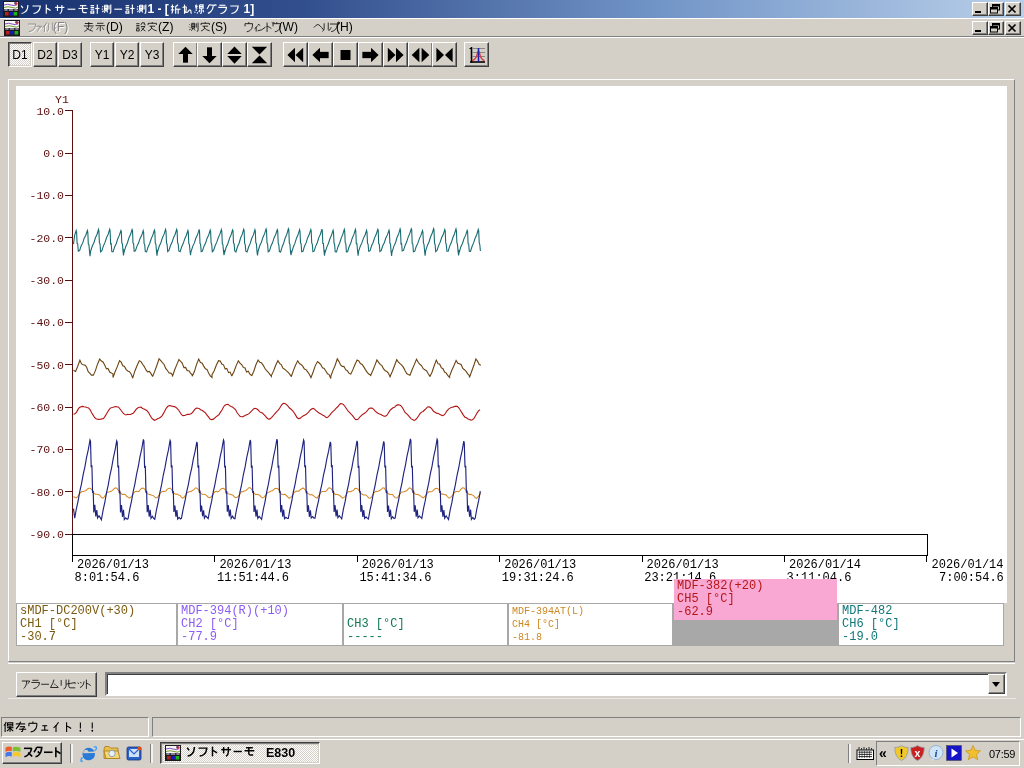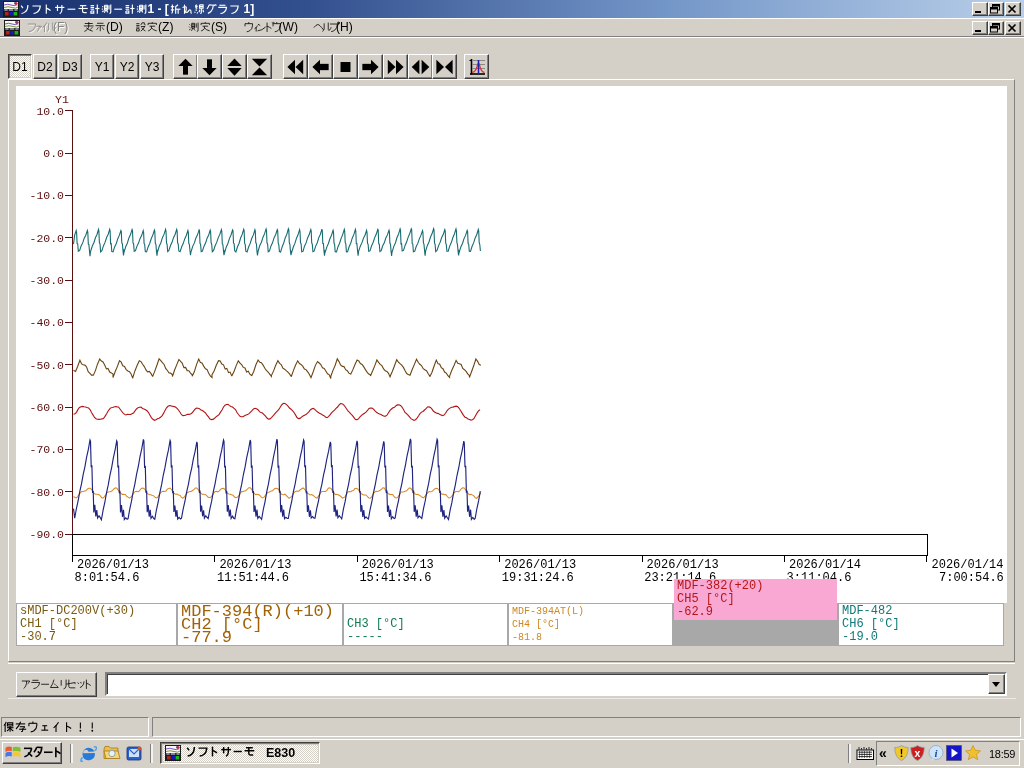--- a/index.html
+++ b/index.html
@@ -338,21 +338,21 @@
       <rect x="2.5" y="5.5" width="7" height="5.5" fill="#d4d0c8" stroke="#000"></rect>
       <rect x="2.5" y="5.5" width="7" height="2" fill="#000"></rect>
     </svg>
   </div>
 <div class="wbtn" style="left:1005px;top:21px">
     <svg width="14" height="12" viewBox="1 1 14 12">
       <path d="M3.5,3.5 L10.5,10.5 M10.5,3.5 L3.5,10.5" stroke="#000" stroke-width="1.7"></path>
     </svg>
   </div>
 <div class="abs" style="left:0;top:36px;width:1024px;height:36px;background:#d4d0c8;border-top:1px solid #808080;box-shadow:inset 0 1px 0 #fff"></div>
-<div class="abs" style="left:0;top:54px;width:824px;height:25px">
+<div class="abs" style="left:0;top:42px;width:824px;height:25px">
 <div class="tbtn pressed" style="left:8.0px;width:24px">
       <div class="stipple"></div>
       <span style="position:relative">D1</span>
     </div>
 <div class="tbtn" style="left:33.0px;width:24px">
       <span style="position:relative">D2</span>
     </div>
 <div class="tbtn" style="left:58.0px;width:24px">
       <span style="position:relative">D3</span>
     </div>
@@ -501,21 +501,21 @@
     <polyline points="73.5,244.1 74.6,235.4 76.2,230.6 76.6,232.3 77.1,243.6 77.7,243.8 78.3,251.1 79.6,250.6 81.1,245.9 82.7,242.9 84.2,238.2 85.8,235.2 87.4,230.5 87.8,232.0 88.3,243.9 88.9,244.5 89.5,251.3 90.0,256.1 90.5,251.7 90.7,251.0 92.3,246.0 93.9,242.7 95.4,237.8 97.0,234.5 98.5,229.5 98.9,231.2 99.4,243.1 100.0,243.7 100.6,251.9 101.9,250.7 103.5,245.7 105.0,242.4 106.6,237.5 108.2,234.2 109.7,229.2 110.1,230.8 110.6,243.7 111.2,243.5 111.8,251.5 113.1,251.9 114.6,246.9 116.2,243.7 117.8,238.7 119.3,235.4 120.9,230.5 121.3,231.4 121.8,243.1 122.4,243.7 123.0,251.0 123.5,255.5 124.0,250.7 124.3,251.4 125.8,246.4 127.4,243.0 128.9,237.9 130.5,234.6 132.1,229.5 132.5,230.5 133.0,243.1 133.6,243.6 134.2,251.2 135.4,250.9 137.0,246.1 138.5,243.1 140.1,238.4 141.7,235.3 143.2,230.6 143.6,232.3 144.1,243.5 144.7,244.6 145.3,251.6 146.6,251.9 148.1,246.9 149.7,243.5 151.3,238.5 152.8,235.1 154.4,230.1 154.8,231.3 155.3,243.4 155.9,244.3 156.5,251.7 157.0,255.8 157.5,250.7 157.8,251.0 159.3,246.0 160.9,242.7 162.4,237.7 164.0,234.4 165.6,229.4 166.0,231.2 166.5,243.0 167.1,244.5 167.7,251.5 168.9,250.4 170.5,245.5 172.0,242.3 173.6,237.4 175.2,234.2 176.7,229.3 177.1,230.6 177.6,243.0 178.2,243.7 178.8,251.0 180.1,251.7 181.7,246.8 183.2,243.6 184.8,238.7 186.3,235.5 187.9,230.6 188.3,232.2 188.8,243.6 189.4,244.5 190.0,250.7 190.5,255.1 191.0,251.5 191.3,251.0 192.8,246.1 194.4,242.9 195.9,238.0 197.5,234.8 199.1,229.9 199.5,230.7 200.0,243.3 200.6,244.4 201.2,251.6 202.4,251.1 204.0,246.2 205.6,243.1 207.1,238.2 208.7,235.0 210.2,230.1 210.6,231.4 211.1,242.8 211.7,244.2 212.3,251.7 213.6,250.4 215.2,245.5 216.7,242.4 218.3,237.6 219.8,234.4 221.4,229.6 221.8,231.5 222.3,243.8 222.9,244.6 223.5,251.1 224.0,255.2 224.5,251.4 224.8,252.0 226.3,246.9 227.9,243.5 229.5,238.4 231.0,235.0 232.6,229.9 233.0,230.6 233.5,243.2 234.1,243.5 234.7,250.8 235.9,252.0 237.5,246.8 239.1,243.2 240.6,238.0 242.2,234.4 243.7,229.2 244.1,230.3 244.6,243.2 245.2,244.4 245.8,251.1 247.1,251.9 248.7,246.8 250.2,243.4 251.8,238.3 253.4,234.9 254.9,229.8 255.3,231.2 255.8,242.7 256.4,243.6 257.0,251.6 257.5,255.5 258.0,251.7 258.3,250.5 259.8,245.5 261.4,242.2 263.0,237.2 264.5,233.9 266.1,228.9 266.5,230.5 267.0,243.1 267.6,244.0 268.2,251.7 269.5,250.8 271.0,245.9 272.6,242.6 274.1,237.7 275.7,234.5 277.3,229.6 277.7,230.6 278.2,243.2 278.8,244.7 279.4,251.5 280.6,252.0 282.2,246.7 283.7,243.0 285.3,237.7 286.9,234.1 288.4,228.7 288.8,229.6 289.3,242.8 289.9,244.4 290.5,251.9 291.0,255.1 291.5,250.7 291.8,251.9 293.4,246.8 294.9,243.4 296.5,238.2 298.0,234.8 299.6,229.7 300.0,231.6 300.5,242.9 301.1,243.8 301.7,251.8 303.0,251.3 304.5,246.2 306.1,242.9 307.6,237.9 309.2,234.6 310.8,229.5 311.2,231.2 311.7,242.8 312.3,244.2 312.9,251.7 314.1,251.2 315.7,246.1 317.3,242.7 318.8,237.6 320.4,234.2 321.9,229.1 322.3,230.9 322.8,243.5 323.4,243.5 324.0,251.1 324.5,255.6 325.0,251.3 325.3,251.9 326.9,246.9 328.4,243.5 330.0,238.5 331.5,235.2 333.1,230.2 333.5,231.8 334.0,243.1 334.6,244.5 335.2,251.7 336.5,251.9 338.0,246.7 339.6,243.2 341.2,238.1 342.7,234.6 344.3,229.4 344.7,231.1 345.2,242.7 345.8,243.7 346.4,251.8 347.6,251.7 349.2,246.5 350.8,243.0 352.3,237.9 353.9,234.4 355.4,229.3 355.8,231.0 356.3,243.7 356.9,243.6 357.6,251.2 358.1,255.6 358.6,250.9 358.8,250.7 360.4,245.9 361.9,242.9 363.5,238.1 365.1,235.0 366.6,230.3 367.0,232.2 367.5,243.3 368.1,244.2 368.7,251.3 370.0,250.8 371.6,245.8 373.1,242.5 374.7,237.6 376.2,234.3 377.8,229.3 378.2,230.0 378.7,243.8 379.3,244.2 379.9,251.5 381.2,250.6 382.7,245.8 384.3,242.8 385.8,238.0 387.4,234.9 389.0,230.2 389.4,231.9 389.9,243.3 390.5,244.2 391.1,251.6 391.6,255.9 392.1,250.8 392.3,251.3 393.9,246.1 395.5,242.7 397.0,237.5 398.6,234.0 400.1,228.9 400.5,230.2 401.0,243.8 401.6,243.5 402.2,250.9 403.5,250.4 405.1,245.4 406.6,242.1 408.2,237.1 409.7,233.7 411.3,228.7 411.7,229.6 412.2,243.7 412.8,244.1 413.4,251.7 414.7,251.4 416.2,246.5 417.8,243.4 419.4,238.6 420.9,235.4 422.5,230.6 422.9,232.1 423.4,242.6 424.0,244.4 424.6,250.9 425.1,255.6 425.6,251.4 425.8,250.4 427.4,245.4 429.0,242.0 430.5,237.0 432.1,233.6 433.6,228.6 434.0,229.9 434.5,243.0 435.1,244.5 435.7,251.6 437.0,250.4 438.6,245.6 440.1,242.4 441.7,237.5 443.3,234.3 444.8,229.5 445.2,230.8 445.7,242.9 446.3,244.7 446.9,251.2 448.2,251.2 449.7,246.1 451.3,242.6 452.9,237.5 454.4,234.0 456.0,228.9 456.4,230.7 456.9,242.7 457.5,244.6 458.1,251.7 458.6,255.4 459.1,251.1 459.4,251.7 460.9,246.7 462.5,243.5 464.0,238.6 465.6,235.4 467.2,230.4 467.6,231.3 468.1,243.6 468.7,244.0 469.3,251.2 470.5,251.4 472.1,246.3 473.6,242.9 475.2,237.9 476.8,234.5 478.3,229.5 478.7,230.8 479.2,242.7 479.8,244.5 480.4,251.0" fill="none" stroke="#176b72" stroke-width="1.10" stroke-linejoin="miter"></polyline>
     <polyline points="73.5,370.2 75.6,371.5 77.7,366.2 79.9,360.2 81.6,363.9 83.2,364.7 84.9,365.1 86.6,367.0 88.2,371.7 89.9,373.3 91.5,375.1 93.2,375.1 93.2,375.6 95.4,370.6 97.5,364.2 99.7,359.1 101.4,361.1 103.0,362.0 104.7,365.0 106.4,368.9 108.0,368.4 109.7,372.0 111.3,372.9 113.0,374.0 113.0,377.6 115.2,371.5 117.3,366.6 119.5,360.7 121.2,362.2 122.8,365.8 124.5,366.5 126.2,369.6 127.8,371.0 129.5,371.7 131.1,373.9 132.8,378.2 132.8,377.5 135.0,370.7 137.1,365.5 139.3,360.7 141.0,361.6 142.6,364.2 144.3,366.6 146.0,369.9 147.6,371.8 149.3,371.4 150.9,373.4 152.6,376.5 152.6,376.6 154.8,371.1 156.9,365.3 159.1,358.9 160.8,360.7 162.4,362.6 164.1,364.5 165.8,368.6 167.4,370.5 169.1,373.0 170.7,373.1 172.4,374.8 172.4,376.5 174.6,370.0 176.7,364.9 178.9,359.5 180.6,361.4 182.2,363.1 183.9,367.6 185.6,367.4 187.2,370.6 188.9,370.7 190.5,373.1 192.2,374.8 192.2,376.2 194.4,371.6 196.5,364.6 198.7,359.0 200.4,362.5 202.0,362.9 203.7,366.1 205.4,368.7 207.0,369.4 208.7,373.2 210.3,375.9 212.0,377.5 212.0,374.6 214.2,370.8 216.3,365.2 218.5,360.7 220.2,360.9 221.8,364.1 223.5,364.8 225.2,369.1 226.8,368.4 228.5,372.6 230.1,372.1 231.8,376.1 231.8,375.9 234.0,371.5 236.1,365.9 238.3,360.9 240.0,363.2 241.6,364.5 243.3,367.4 245.0,368.0 246.6,372.0 248.3,371.2 249.9,374.2 251.6,375.6 251.6,376.0 253.8,371.2 255.9,364.8 258.1,360.0 259.8,362.3 261.4,362.7 263.1,365.1 264.8,368.3 266.4,370.3 268.1,372.0 269.7,374.1 271.4,376.4 271.4,375.6 273.6,370.9 275.7,365.3 277.9,360.7 279.6,363.4 281.2,364.6 282.9,368.1 284.6,369.2 286.2,370.7 287.9,372.2 289.5,373.9 291.2,376.4 291.2,376.8 293.4,370.6 295.5,365.3 297.7,360.8 299.4,363.6 301.0,364.4 302.7,366.1 304.4,369.0 306.0,369.6 307.7,371.9 309.3,374.2 311.0,377.6 311.0,377.6 313.2,371.7 315.3,365.6 317.5,361.5 319.2,363.0 320.8,364.5 322.5,367.8 324.2,368.4 325.8,371.0 327.5,373.8 329.1,374.6 330.8,378.6 330.8,376.2 333.0,370.4 335.1,365.5 337.3,358.9 339.0,361.6 340.6,365.0 342.3,366.4 344.0,366.6 345.6,369.7 347.3,370.7 348.9,373.1 350.6,374.1 350.6,374.5 352.8,369.9 354.9,364.7 357.1,360.0 358.8,360.9 360.4,363.6 362.1,364.5 363.8,366.9 365.4,369.6 367.1,372.1 368.7,374.0 370.4,374.8 370.4,375.9 372.6,371.0 374.7,365.9 376.9,360.0 378.6,362.4 380.2,364.3 381.9,365.7 383.6,369.0 385.2,370.7 386.9,371.4 388.5,373.4 390.2,377.4 390.2,376.2 392.4,371.3 394.5,365.7 396.7,359.7 398.4,362.1 400.0,363.7 401.7,365.2 403.4,367.4 405.0,370.5 406.7,373.6 408.3,374.5 410.0,375.3 410.0,375.3 412.2,369.5 414.3,364.6 416.5,359.3 418.2,362.3 419.8,364.3 421.5,365.6 423.2,368.7 424.8,369.8 426.5,370.7 428.1,373.5 429.8,376.2 429.8,376.7 432.0,372.2 434.1,366.0 436.3,360.1 438.0,363.7 439.6,364.0 441.3,367.6 443.0,368.7 444.6,372.0 446.3,373.1 447.9,375.7 449.6,377.4 449.6,376.0 451.8,370.3 453.9,365.7 456.1,360.4 457.8,363.2 459.4,363.7 461.1,364.5 462.8,368.5 464.4,369.7 466.1,371.4 467.7,373.9 469.4,375.6 469.4,377.6 471.6,371.5 473.7,365.8 475.9,359.0 477.6,361.3 479.2,364.5 480.9,365.3" fill="none" stroke="#6b4310" stroke-width="1.10" stroke-linejoin="miter"></polyline>
     <polyline points="73.5,414.3 75.0,413.7 76.5,412.3 78.0,409.4 79.5,407.5 81.0,406.7 82.5,406.4 84.0,406.8 85.5,407.0 87.0,407.5 88.5,407.9 90.0,409.6 91.5,412.6 93.0,414.9 94.5,417.5 96.0,418.7 97.5,419.2 99.0,419.4 100.5,419.2 102.0,418.9 103.5,418.6 105.0,416.4 106.5,414.0 108.0,411.2 109.5,409.1 111.0,407.7 112.5,407.5 114.0,406.9 115.5,406.5 117.0,406.9 118.5,407.0 120.0,409.0 121.5,411.0 123.0,413.0 124.5,414.4 126.0,415.0 127.5,414.3 129.0,414.5 130.5,414.5 132.0,413.8 133.5,413.1 135.0,410.9 136.5,409.0 138.0,407.7 139.5,407.3 141.0,407.1 142.5,408.5 144.0,408.9 145.5,409.7 147.0,410.7 148.5,412.6 150.0,415.2 151.5,417.8 153.0,419.3 154.5,420.3 156.0,419.8 157.5,418.7 159.0,418.2 160.5,417.2 162.0,415.8 163.5,413.4 165.0,410.6 166.5,407.8 168.0,406.3 169.5,405.5 171.0,405.9 172.5,406.2 174.0,406.6 175.5,407.0 177.0,408.3 178.5,410.0 180.0,412.3 181.5,414.7 183.0,415.6 184.5,415.5 186.0,414.9 187.5,414.3 189.0,414.4 190.5,414.0 192.0,413.0 193.5,411.1 195.0,409.2 196.5,408.1 198.0,408.3 199.5,408.8 201.0,410.1 202.5,410.6 204.0,411.8 205.5,412.9 207.0,415.1 208.5,416.9 210.0,419.0 211.5,419.6 213.0,419.4 214.5,418.3 216.0,416.9 217.5,415.8 219.0,414.6 220.5,412.1 222.0,410.0 223.5,407.0 225.0,405.2 226.5,404.5 228.0,404.3 229.5,405.6 231.0,406.5 232.5,407.1 234.0,408.3 235.5,409.6 237.0,412.5 238.5,414.5 240.0,416.3 241.5,416.7 243.0,416.7 244.5,415.7 246.0,415.1 247.5,414.6 249.0,413.6 250.5,412.1 252.0,410.7 253.5,408.9 255.0,408.3 256.5,408.7 258.0,409.7 259.5,411.6 261.0,412.6 262.5,413.1 264.0,414.6 265.5,416.2 267.0,418.0 268.5,419.2 270.0,418.9 271.5,417.6 273.0,416.0 274.5,414.2 276.0,412.4 277.5,410.9 279.0,409.2 280.5,406.8 282.0,404.5 283.5,403.4 285.0,403.5 286.5,404.6 288.0,406.1 289.5,408.0 291.0,409.2 292.5,410.6 294.0,412.5 295.5,414.9 297.0,417.5 298.5,418.6 300.0,418.4 301.5,417.1 303.0,416.0 304.5,415.2 306.0,414.6 307.5,413.2 309.0,411.6 310.5,409.7 312.0,408.7 313.5,408.4 315.0,409.6 316.5,411.1 318.0,412.2 319.5,413.2 321.0,413.9 322.5,415.0 324.0,415.7 325.5,417.0 327.0,417.7 328.5,416.7 330.0,414.9 331.5,412.9 333.0,411.3 334.5,410.1 336.0,408.3 337.5,407.0 339.0,405.1 340.5,403.6 342.0,403.8 343.5,404.6 345.0,406.5 346.5,408.8 348.0,411.0 349.5,412.4 351.0,414.0 352.5,415.7 354.0,417.6 355.5,419.5 357.0,419.6 358.5,418.9 360.0,416.8 361.5,415.3 363.0,414.2 364.5,413.3 366.0,412.1 367.5,410.5 369.0,408.5 370.5,408.0 372.0,408.1 373.5,409.1 375.0,410.9 376.5,412.3 378.0,413.2 379.5,414.0 381.0,414.6 382.5,415.4 384.0,416.3 385.5,416.1 387.0,415.2 388.5,412.8 390.0,410.4 391.5,409.0 393.0,407.8 394.5,407.3 396.0,405.7 397.5,404.9 399.0,404.7 400.5,405.4 402.0,407.0 403.5,409.6 405.0,412.4 406.5,413.7 408.0,415.2 409.5,416.9 411.0,418.6 412.5,419.6 414.0,420.4 415.5,419.7 417.0,418.1 418.5,416.0 420.0,413.6 421.5,412.1 423.0,411.5 424.5,410.0 426.0,408.7 427.5,407.0 429.0,406.9 430.5,407.4 432.0,409.1 433.5,411.3 435.0,412.3 436.5,413.3 438.0,413.4 439.5,414.3 441.0,414.9 442.5,415.6 444.0,415.1 445.5,413.3 447.0,410.8 448.5,409.1 450.0,408.1 451.5,407.3 453.0,407.1 454.5,406.5 456.0,406.1 457.5,406.5 459.0,408.0 460.5,410.5 462.0,412.9 463.5,415.4 465.0,417.2 466.5,417.8 468.0,419.1 469.5,419.5 471.0,420.1 472.5,419.7 474.0,418.5 475.5,415.8 477.0,413.1 478.5,410.9 480.0,409.8" fill="none" stroke="#b31313" stroke-width="1.10" stroke-linejoin="miter"></polyline>
     <polyline points="73.5,496.5 74.9,497.5 76.3,497.9 77.7,496.6 79.1,494.4 80.5,492.7 81.9,491.6 83.3,491.5 84.7,491.1 86.1,490.6 87.5,488.9 88.9,488.3 90.3,488.3 91.7,489.5 93.1,492.3 94.5,493.7 95.9,494.3 97.3,494.2 98.7,494.5 100.1,495.7 101.5,497.6 102.9,498.2 104.3,496.8 105.7,494.7 107.1,492.5 108.5,492.0 109.9,491.8 111.3,491.3 112.7,490.2 114.1,488.7 115.5,487.8 116.9,488.2 118.3,490.1 119.7,491.9 121.1,493.5 122.5,494.5 123.9,494.3 125.3,494.4 126.7,496.3 128.1,497.1 129.5,498.2 130.9,497.2 132.3,495.4 133.7,492.9 135.1,491.6 136.5,491.2 137.9,491.7 139.3,491.0 140.7,489.0 142.1,488.0 143.5,488.3 144.9,489.3 146.3,492.2 147.7,493.7 149.1,494.6 150.5,494.7 151.9,495.2 153.3,495.6 154.7,496.9 156.1,497.9 157.5,497.5 158.9,495.3 160.3,493.2 161.7,491.7 163.1,491.3 164.5,491.5 165.9,491.0 167.3,489.1 168.7,488.4 170.1,488.1 171.5,489.5 172.9,492.0 174.3,493.5 175.7,494.3 177.1,494.0 178.5,494.9 179.9,495.3 181.3,497.1 182.7,498.2 184.1,497.3 185.5,495.2 186.9,493.0 188.3,492.2 189.7,491.4 191.1,491.4 192.5,490.5 193.9,489.7 195.3,487.9 196.7,487.9 198.1,489.5 199.5,491.5 200.9,493.4 202.3,494.2 203.7,494.3 205.1,494.5 206.5,495.3 207.9,497.0 209.3,497.7 210.7,497.3 212.1,495.7 213.5,493.4 214.9,491.8 216.3,491.2 217.7,491.8 219.1,491.1 220.5,489.4 221.9,488.5 223.3,488.3 224.7,489.2 226.1,491.0 227.5,493.4 228.9,494.0 230.3,494.2 231.7,494.8 233.1,495.3 234.5,497.0 235.9,497.7 237.3,497.3 238.7,495.9 240.1,493.8 241.5,491.5 242.9,491.8 244.3,491.0 245.7,490.7 247.1,489.5 248.5,487.9 249.9,487.5 251.3,488.8 252.7,491.4 254.1,493.0 255.5,494.7 256.9,494.4 258.3,494.6 259.7,495.3 261.1,496.8 262.5,497.9 263.9,497.4 265.3,495.5 266.7,493.9 268.1,492.2 269.5,491.9 270.9,491.1 272.3,491.0 273.7,489.5 275.1,488.6 276.5,488.3 277.9,488.7 279.3,490.7 280.7,493.3 282.1,494.4 283.5,494.8 284.9,494.2 286.3,495.5 287.7,496.8 289.1,498.3 290.5,497.4 291.9,496.3 293.3,493.8 294.7,491.9 296.1,491.3 297.5,491.1 298.9,491.2 300.3,489.7 301.7,488.8 303.1,488.0 304.5,489.2 305.9,490.9 307.3,493.1 308.7,493.9 310.1,494.9 311.5,494.6 312.9,495.3 314.3,496.3 315.7,497.6 317.1,498.1 318.5,496.0 319.9,493.9 321.3,491.8 322.7,491.6 324.1,491.5 325.5,491.4 326.9,490.3 328.3,488.3 329.7,487.9 331.1,488.6 332.5,490.6 333.9,492.8 335.3,494.6 336.7,494.2 338.1,494.7 339.5,495.5 340.9,496.5 342.3,498.2 343.7,497.6 345.1,496.6 346.5,494.3 347.9,491.9 349.3,491.6 350.7,491.8 352.1,490.8 353.5,490.5 354.9,488.4 356.3,488.2 357.7,488.9 359.1,490.8 360.5,493.1 361.9,494.0 363.3,494.9 364.7,494.9 366.1,494.9 367.5,496.7 368.9,497.9 370.3,498.2 371.7,496.9 373.1,494.0 374.5,492.3 375.9,491.3 377.3,491.5 378.7,491.0 380.1,490.2 381.5,489.1 382.9,487.9 384.3,488.1 385.7,490.8 387.1,492.4 388.5,493.8 389.9,494.4 391.3,494.5 392.7,494.6 394.1,496.7 395.5,497.7 396.9,498.0 398.3,496.5 399.7,494.4 401.1,492.1 402.5,491.9 403.9,491.8 405.3,491.2 406.7,490.7 408.1,489.0 409.5,487.8 410.9,488.4 412.3,490.4 413.7,492.1 415.1,494.0 416.5,494.5 417.9,494.4 419.3,495.3 420.7,496.1 422.1,497.3 423.5,497.8 424.9,496.5 426.3,494.4 427.7,492.8 429.1,491.6 430.5,491.7 431.9,491.4 433.3,490.4 434.7,489.0 436.1,488.3 437.5,488.4 438.9,490.0 440.3,492.5 441.7,494.2 443.1,494.1 444.5,494.8 445.9,494.6 447.3,496.5 448.7,497.9 450.1,497.8 451.5,496.6 452.9,494.7 454.3,492.6 455.7,491.5 457.1,491.6 458.5,491.7 459.9,490.6 461.3,488.9 462.7,487.8 464.1,487.9 465.5,489.8 466.9,491.8 468.3,493.8 469.7,494.6 471.1,494.4 472.5,495.1 473.9,495.9 475.3,497.7 476.7,498.3 478.1,496.7 479.5,495.0 480.9,492.6" fill="none" stroke="#d78a28" stroke-width="1.05" stroke-linejoin="miter"></polyline>
     <polyline points="73.5,508.6 74.7,518.1 76.4,508.5 78.1,501.0 79.8,491.4 81.5,483.9 83.2,474.3 84.9,466.8 86.6,457.1 88.3,449.6 90.0,440.0 90.5,441.2 91.2,467.2 91.9,465.2 92.6,492.9 93.2,490.7 93.8,512.4 94.8,504.9 95.8,516.4 96.8,510.1 97.6,518.0 99.0,515.8 100.4,517.9 101.4,519.8 103.1,510.1 104.8,502.5 106.5,492.8 108.2,485.2 109.9,475.4 111.6,467.8 113.3,458.1 115.0,450.5 116.7,440.8 117.2,442.0 117.9,467.5 118.6,465.5 119.3,493.3 119.9,490.7 120.5,512.4 121.5,505.0 122.5,516.9 123.5,509.9 124.3,519.5 125.7,517.8 127.1,519.2 128.1,518.6 129.8,508.9 131.5,501.2 133.2,491.5 134.9,483.8 136.6,474.1 138.3,466.5 140.0,456.7 141.7,449.1 143.4,439.3 143.9,441.2 144.6,467.9 145.3,465.7 146.0,492.8 146.6,490.7 147.2,512.2 148.2,505.1 149.2,516.7 150.2,509.9 151.0,518.4 152.4,516.3 153.8,518.5 154.8,519.2 156.5,509.5 158.2,502.0 159.9,492.3 161.6,484.7 163.3,475.0 165.0,467.4 166.7,457.8 168.4,450.2 170.1,440.5 170.6,441.8 171.3,467.6 172.0,465.3 172.7,493.3 173.3,490.9 173.9,511.9 174.9,505.6 175.9,516.8 176.9,510.1 177.7,519.1 179.1,517.3 180.5,518.9 181.5,518.2 183.2,508.8 184.9,501.5 186.6,492.1 188.3,484.8 190.0,475.4 191.7,468.1 193.4,458.7 195.1,451.3 196.8,441.9 197.3,443.7 198.0,467.7 198.7,465.3 199.4,492.9 200.0,490.6 200.6,511.7 201.6,505.6 202.6,516.3 203.6,510.3 204.4,518.2 205.8,515.8 207.2,517.5 208.2,518.6 209.9,508.9 211.6,501.4 213.3,491.7 215.0,484.1 216.7,474.5 218.4,466.9 220.1,457.2 221.8,449.7 223.5,440.0 224.0,441.3 224.7,467.6 225.4,465.8 226.1,493.4 226.7,491.0 227.3,511.7 228.3,505.1 229.3,516.4 230.3,509.5 231.1,518.5 232.5,516.2 233.9,518.4 234.9,518.7 236.6,509.0 238.3,501.4 240.0,491.8 241.7,484.2 243.4,474.5 245.1,466.9 246.8,457.2 248.5,449.7 250.2,440.0 250.7,441.5 251.4,467.7 252.1,465.6 252.8,493.1 253.4,491.1 254.0,512.0 255.0,505.5 256.0,516.6 257.0,509.5 257.8,518.4 259.2,516.4 260.6,518.0 261.6,519.3 263.3,509.5 265.0,501.8 266.7,491.9 268.4,484.2 270.1,474.3 271.8,466.6 273.5,456.8 275.2,449.0 276.9,439.2 277.4,441.0 278.1,467.8 278.8,465.4 279.5,492.7 280.1,490.7 280.7,512.3 281.7,505.0 282.7,516.7 283.7,509.7 284.5,518.7 285.9,517.3 287.3,518.5 288.3,518.5 290.0,508.8 291.7,501.3 293.4,491.6 295.1,484.1 296.8,474.4 298.5,466.9 300.2,457.2 301.9,449.7 303.6,440.0 304.1,441.4 304.8,467.2 305.5,465.3 306.2,493.2 306.8,491.2 307.4,512.0 308.4,505.4 309.4,516.8 310.4,510.3 311.2,518.0 312.6,516.5 314.0,518.1 315.0,518.1 316.7,508.6 318.4,501.3 320.1,491.9 321.8,484.6 323.5,475.2 325.2,467.9 326.9,458.5 328.6,451.2 330.3,441.8 330.8,443.6 331.5,467.2 332.2,465.1 332.9,492.9 333.5,490.8 334.1,512.0 335.1,505.2 336.1,516.4 337.1,509.5 337.9,517.7 339.3,515.7 340.7,517.5 341.7,518.8 343.4,509.2 345.1,501.7 346.8,492.1 348.5,484.6 350.2,475.0 351.9,467.6 353.6,458.0 355.3,450.5 357.0,440.9 357.5,442.6 358.2,467.9 358.9,465.8 359.6,492.6 360.2,491.0 360.8,511.8 361.8,505.2 362.8,516.9 363.8,510.1 364.6,518.4 366.0,516.8 367.4,518.4 368.4,519.0 370.1,509.5 371.8,502.0 373.5,492.5 375.2,485.0 376.9,475.4 378.6,468.0 380.3,458.4 382.0,451.0 383.7,441.4 384.2,443.1 384.9,467.6 385.6,465.6 386.3,492.9 386.9,490.6 387.5,511.9 388.5,505.6 389.5,517.0 390.5,509.7 391.3,518.8 392.7,516.7 394.1,518.5 395.1,518.0 396.8,508.2 398.5,500.6 400.2,490.9 401.9,483.3 403.6,473.6 405.3,466.0 407.0,456.2 408.7,448.6 410.4,438.9 410.9,440.5 411.6,467.5 412.3,465.7 413.0,493.1 413.6,490.4 414.2,511.8 415.2,505.3 416.2,516.6 417.2,509.5 418.0,517.7 419.4,516.0 420.8,517.3 421.8,518.4 423.5,508.7 425.2,501.0 426.9,491.3 428.6,483.7 430.3,473.9 432.0,466.3 433.7,456.6 435.4,448.9 437.1,439.2 437.6,440.4 438.3,467.4 439.0,465.3 439.7,492.9 440.3,490.7 440.9,512.1 441.9,505.3 442.9,516.8 443.9,510.1 444.7,518.2 446.1,515.9 447.5,518.0 448.5,519.5 450.2,509.9 451.9,502.4 453.6,492.7 455.3,485.2 457.0,475.5 458.7,468.0 460.4,458.4 462.1,450.8 463.8,441.2 464.3,443.0 465.0,467.3 465.7,465.8 466.4,492.7 467.0,490.5 467.6,511.7 468.6,505.6 469.6,516.8 470.6,509.7 471.4,519.4 472.8,517.5 474.2,519.4 475.2,518.2 476.9,508.5 478.6,500.9 480.3,491.1" fill="none" stroke="#1f2480" stroke-width="1.15" stroke-linejoin="miter"></polyline>
   </svg>
 <div class="abs" style="left:16px;top:603px;width:988px;height:43px;background:#a8a8a8"></div>
 <div class="abs mono" style="left:17px;top:604px;width:159px;height:41px;background:#fff;font-size:12px;line-height:13px;color:#7a5a10;padding:1px 0 0 3px;white-space:pre">sMDF-DC200V(+30)
 CH1 [°C]
 -30.7</div>
-<div class="abs mono" style="left:178px;top:604px;width:164px;height:41px;background:#fff;font-size:17px;line-height:13px;color:#a16207;padding:1px 0 0 3px;white-space:pre">MDF-394(R)(+10)
+<div class="abs mono" style="left:178px;top:604px;width:164px;height:41px;background:#fff;font-size:12px;line-height:13px;color:#8b5cf6;padding:1px 0 0 3px;white-space:pre">MDF-394(R)(+10)
 CH2 [°C]
 -77.9</div>
 <div class="abs mono" style="left:344px;top:604px;width:163px;height:41px;background:#fff;font-size:12px;line-height:13px;color:#0f7a50;padding:1px 0 0 3px;white-space:pre"> 
 CH3 [°C]
 -----</div>
 <div class="abs mono" style="left:509px;top:604px;width:163px;height:41px;background:#fff;font-size:10px;line-height:13px;color:#cc8822;padding:1px 0 0 3px;white-space:pre">MDF-394AT(L)
 CH4 [°C]
 -81.8</div>
 <div class="abs mono" style="left:674px;top:579px;width:163px;height:41px;background:#f9a8d4;font-size:12px;line-height:13px;color:#b51616;padding:1px 0 0 3px;white-space:pre">MDF-382(+20)
 CH5 [°C]
@@ -743,12 +743,12 @@
     <path d="M4,13.5 L3,16 L7,14" fill="#cfe4f7"></path>
     <text x="8" y="11.5" text-anchor="middle" font-family="Liberation Serif" font-size="11" font-weight="bold" fill="#1a50a0" font-style="italic">i</text>
   </svg>
 <svg style="position:absolute;left:946px;top:745px" width="16" height="16" viewBox="0 0 16 16">
     <rect x="0.5" y="0.5" width="15" height="15" fill="#1616c8" stroke="#404040" stroke-width="0.5"></rect>
     <polygon points="5.5,3.5 12,8 5.5,12.5" fill="#fff"></polygon>
   </svg>
 <svg style="position:absolute;left:965px;top:745px" width="16" height="16" viewBox="0 0 16 16">
     <polygon points="8,0.5 10.2,5.3 15.5,5.9 11.5,9.4 12.7,14.7 8,11.9 3.3,14.7 4.5,9.4 0.5,5.9 5.8,5.3" fill="#f0c030" stroke="#c89010" stroke-width="0.7"></polygon>
   </svg>
-<div class="abs" style="left:989px;top:748px;width:28px;height:13px;font-size:11px;color:#000;line-height:12px;letter-spacing:-0.3px">18:59</div>
+<div class="abs" style="left:989px;top:748px;width:28px;height:13px;font-size:11px;color:#000;line-height:12px;letter-spacing:-0.3px">07:59</div>
 </body></html>

